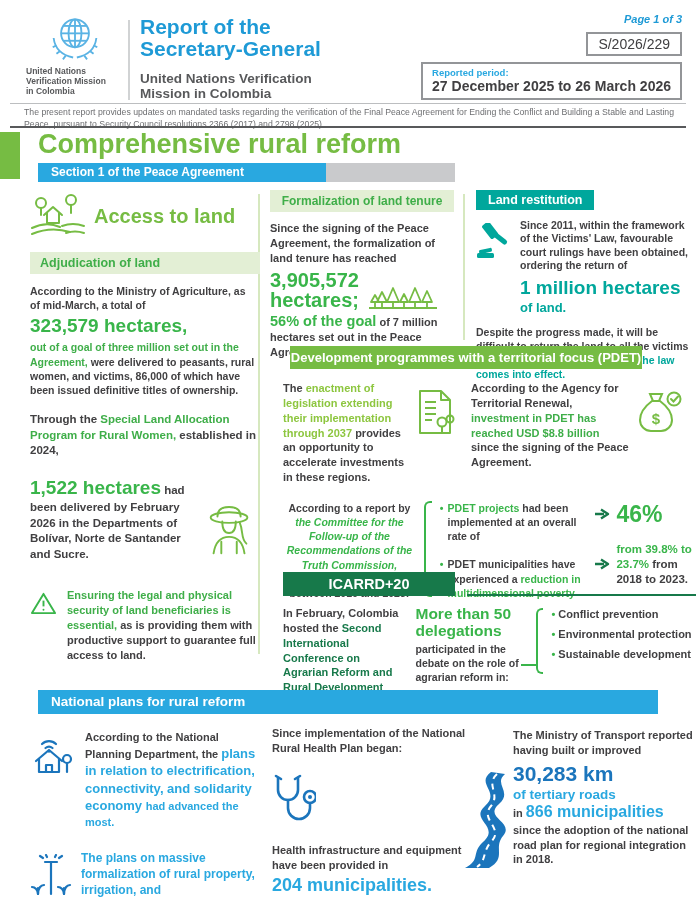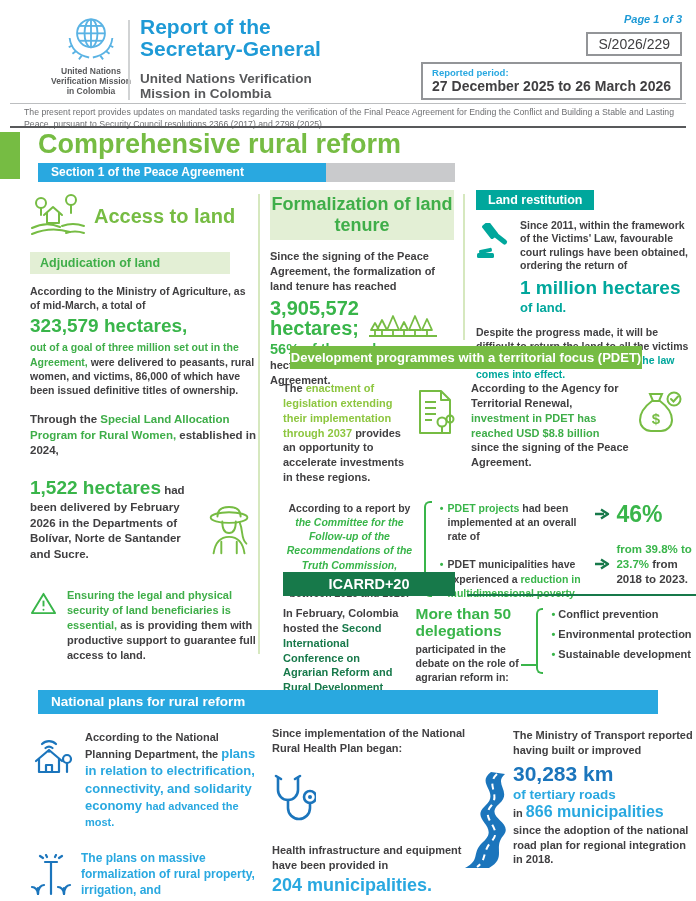--- a/index.html
+++ b/index.html
@@ -7,21 +7,21 @@
     --dgreen:#17794a; --teal:#00a79c; --blue:#29a8e0; --dblue:#1b75bc;
     --dark:#414042; --gray:#6d6e71; --palegreen:#e3efd5; --graybar:#c9cacc;
   }
   *{margin:0;padding:0;box-sizing:border-box;}
   body{background:#888;font-family:"Liberation Sans",sans-serif;}
   .page{position:relative;width:696px;height:901px;background:#fff;overflow:hidden;margin:0 auto;}
   .abs{position:absolute;}
   .b{font-weight:bold;}
   .dark{color:var(--dark);}
   
-  .logo-wrap{left:42px;top:12px;width:98px;text-align:center;}
+  .logo-wrap{left:26px;top:12px;width:98px;text-align:left;}
   .logo-caption{font-size:8.5px;font-weight:bold;color:#58595b;line-height:1.2;margin-top:2px;}
   .v-div{left:128px;top:20px;width:2px;height:80px;background:#d1d3d4;}
   .title-wrap{left:140px;top:16px;}
   .doc-title{font-size:21px;font-weight:bold;color:#1e9ad6;line-height:1.07;}
   .doc-subtitle{font-size:13.5px;font-weight:bold;color:#58595b;line-height:1.15;margin-top:10px;}
   .page-note{right:14px;top:13px;font-size:11px;font-style:italic;font-weight:bold;color:#1e9ad6;}
   .doc-box{right:14px;top:32px;border:2px solid #939598;padding:2px 10px;font-size:14px;color:var(--dark);}
   .period-box{right:14px;top:62px;border:2px solid #939598;padding:3px 9px 4px;}
   .period-label{font-size:9.5px;font-weight:bold;color:var(--blue);}
   .period-value{font-size:14px;font-weight:bold;color:var(--dark);}
@@ -35,39 +35,39 @@
     font-size:12px;font-weight:bold;line-height:19px;padding-left:13px;}
   .section-banner-ext{left:326px;top:163px;width:129px;height:19px;background:var(--graybar);}
   
   .col-div1{left:258px;top:194px;width:2px;height:460px;background:#d6e8bf;}
   .col-div2{left:463px;top:194px;width:2px;height:146px;background:#d6e8bf;}
   
   .col-left{left:30px;top:192px;width:226px;}
   .access-row{display:flex;align-items:center;gap:8px;}
   .access-heading{font-size:20px;font-weight:bold;color:var(--green);}
   .sub-banner{background:var(--palegreen);color:var(--green2);font-size:12.5px;font-weight:bold;
-    padding:4px 8px 4px 10px;margin-top:12px;width:200px;}
+    padding:4px 8px 4px 10px;margin-top:12px;width:230px;}
   .p{font-size:10.5px;font-weight:bold;color:var(--dark);line-height:1.35;}
   .col-left .p{margin-top:10px;}
   .stat-big{font-size:19px;font-weight:bold;color:var(--ngreen);margin-top:3px;}
   .gtxt{color:var(--green2);}
   .lgtxt{color:var(--lgreen);}
   .ngtxt{color:var(--ngreen);}
   .dgtxt{color:var(--dgreen);}
   .ttxt{color:var(--teal);}
   .land-women{position:relative;margin-top:16px;}
   .land-women .wrap{width:172px;}
   .inline-stat{font-size:19px;font-weight:bold;color:var(--ngreen);}
   .farmer-icon-wrap{position:absolute;right:0;top:30px;}
   .warning{display:flex;gap:10px;margin-top:26px;}
   .warning .p{margin-top:0;font-size:11px;}
   .warning-icon-wrap{flex:none;margin-top:3px;}
   
   .col-mid{left:270px;top:190px;width:184px;}
-  .mid-banner{background:var(--palegreen);color:var(--green2);font-size:18px;font-weight:bold;
+  .mid-banner{background:var(--palegreen);color:var(--green2);font-size:12px;font-weight:bold;
     text-align:center;padding:4px 0;}
   .col-mid .p{margin-top:9px;font-size:11px;}
   .mid-stat-row{display:flex;margin-top:4px;align-items:center;}
   .mid-stat{font-size:20px;font-weight:bold;color:var(--ngreen);line-height:1.0;}
   .pct-line{margin-top:2px;font-size:11px;font-weight:bold;color:var(--dark);line-height:1.3;}
   .pct-line .big{font-size:14.5px;color:var(--ngreen);}
   
   .col-right{left:476px;top:190px;width:216px;}
   .teal-banner{background:var(--teal);color:#fff;font-size:12.5px;font-weight:bold;
     display:inline-block;padding:3px 12px;}

